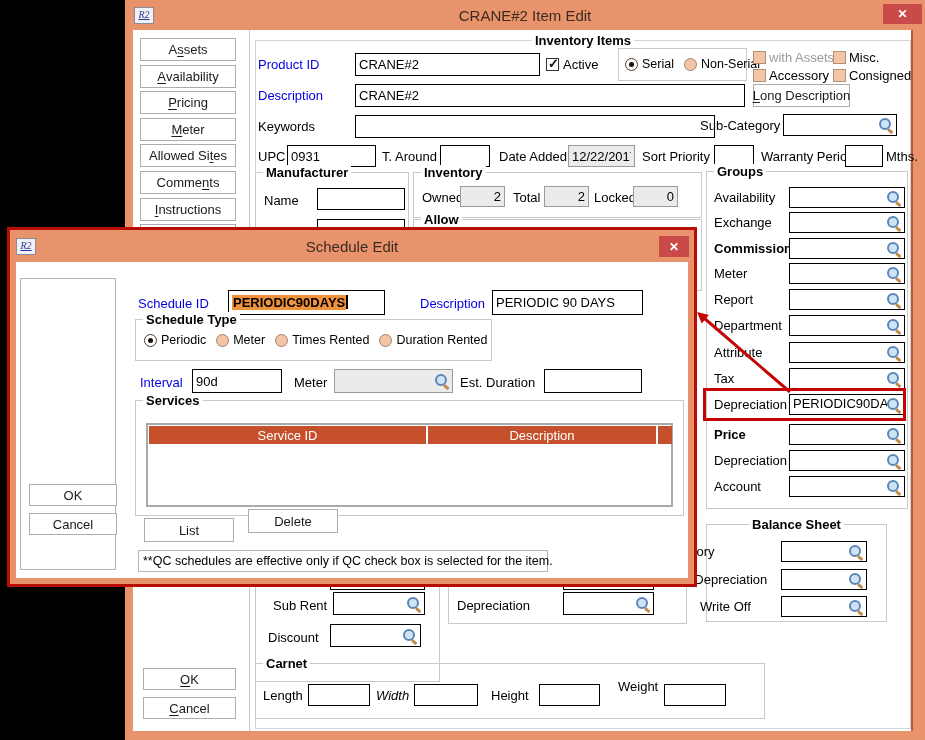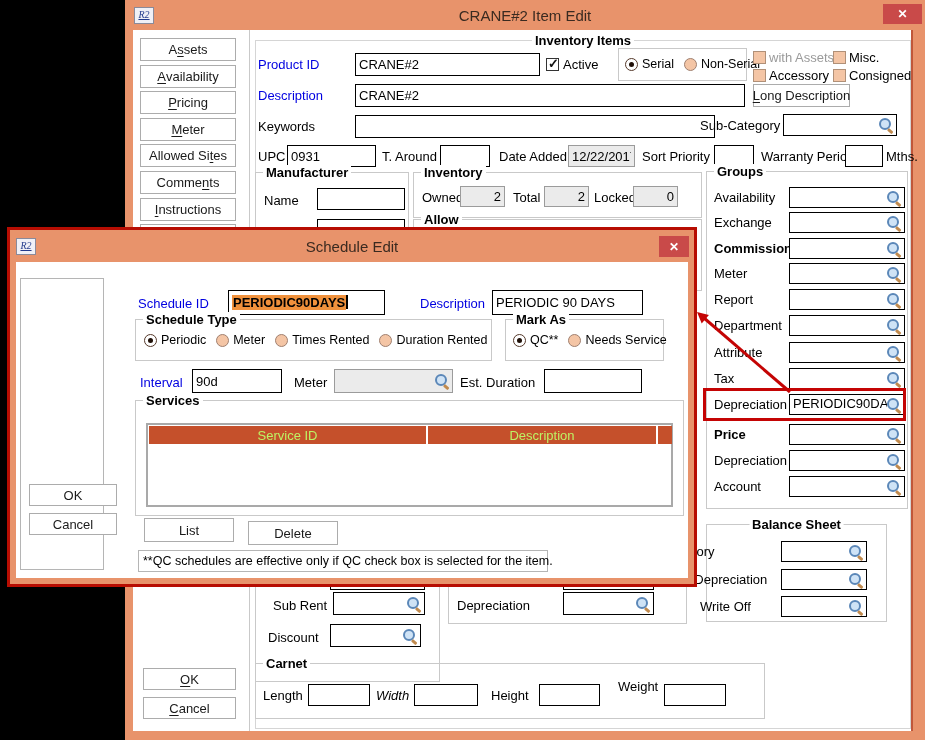--- a/index.html
+++ b/index.html
@@ -40,21 +40,21 @@
   .chk.on::after{content:"✓";position:absolute;left:1px;top:-3px;font-size:13px;font-weight:bold;color:#111}
   .radwrap{display:inline-flex;align-items:center;gap:4px;margin-right:10px;white-space:nowrap}
   .radi{display:inline-block;width:13px;height:13px;border-radius:50%;box-sizing:border-box;
         border:1px solid #A08070;background:#F4C5A5;position:relative;flex:0 0 13px}
   .radi.sel{background:#fff;border-color:#54382A}
   .radi.sel::after{content:"";position:absolute;left:3px;top:3px;width:5px;height:5px;border-radius:50%;background:#201008}
   .vline{position:absolute;width:1px;background:#C9C9C9}
   .selhl{background:#F0913C;font-weight:bold;padding:0 1px}
   .caret{display:inline-block;width:2px;height:14px;background:#000;vertical-align:-2px}
   .svc-table{position:absolute;border:2px solid #A9A9A9;background:#fff;box-sizing:border-box}
-  .svc-h{position:absolute;top:1px;height:18px;background:#C5502B;color:#bef264;
+  .svc-h{position:absolute;top:1px;height:18px;background:#C5502B;color:#ffffff;
          display:flex;align-items:center;justify-content:center;font-size:13px}
   .notebox{position:absolute;border:1px solid #B5B5B5;box-sizing:border-box;display:flex;align-items:center;
            padding:0 4px;font-size:12.5px;white-space:nowrap}
   .redbox{position:absolute;border:3px solid #C40404;z-index:40}
   u{text-underline-offset:2px}
 </style>
 </head>
 <body>
 
 <div class="win" id="main-win" style="left:125px;top:0;width:800px;height:740px;z-index:1">
@@ -271,21 +271,21 @@
 
 <div class="redbox" style="left:703px;top:388px;width:197px;height:27px"></div>
 
 <div class="win" id="dialog" style="left:7px;top:227px;width:684px;height:354px;border:3px solid #B70D02;z-index:50">
   <div class="appicon" style="left:6px;top:8px">R2</div>
   <div class="titlebar-text" style="top:8px">Schedule Edit</div>
   <div class="closebtn" style="left:649px;top:6px;width:30px;height:21px">✕</div>
 
   <div class="content" id="dlg-body" style="left:6px;top:32px;width:672px;height:316px">
 
-    <div class="abs" id="dlg-left-panel" style="left:4px;top:16px;width:84px;height:292px;border:1px solid #B5B5B5;box-sizing:border-box;background:#fff">
+    <div class="abs" id="dlg-left-panel" style="left:4px;top:16px;width:96px;height:292px;border:1px solid #B5B5B5;box-sizing:border-box;background:#fff">
       <div class="btn" style="left:8px;top:205px;width:88px;height:22px">OK</div>
       <div class="btn" style="left:8px;top:234px;width:88px;height:22px">Cancel</div>
     </div>
 
     <div class="lbl blue" style="left:122px;top:34px">Schedule ID</div>
     <div class="fld" style="left:212px;top:28px;width:157px;height:25px;line-height:23px">
       <span class="selhl">PERIODIC90DAYS</span><span class="caret"></span>
     </div>
     <div class="lbl blue" style="left:404px;top:34px">Description</div>
     <input class="fld" style="left: 476px; top: 28px; width: 151px; height: 25px;" value="PERIODIC 90 DAYS">
@@ -299,30 +299,20 @@
             <span class="radi"></span>
             <span>Meter</span>
           </span><span class="radwrap">
             <span class="radi"></span>
             <span>Times Rented</span>
           </span><span class="radwrap">
             <span class="radi"></span>
             <span>Duration Rented</span>
           </span></div>
     </div>
-    <div class="gbox" style="left:489px;top:57px;width:157px;height:40px">
-      <div class="gtitle">Mark As</div>
-      <div class="abs" id="markas-radios" style="left:7px;top:13px;white-space:nowrap;font-size:12.5px"><span class="radwrap">
-            <span class="radi sel"></span>
-            <span>QC**</span>
-          </span><span class="radwrap">
-            <span class="radi"></span>
-            <span>Needs Service</span>
-          </span></div>
-    </div>
 
     <div class="lbl blue" style="left:124px;top:113px">Interval</div>
     <input class="fld" style="left: 176px; top: 107px; width: 90px; height: 24px;" value="90d">
     <div class="lbl" style="left:278px;top:113px">Meter</div>
     <div class="sfield dis" style="left:318px;top:107px;width:119px;height:24px">
       <input disabled="" value="" style="">
       <span class="sicon"></span>
     </div>
     <div class="lbl" style="left:444px;top:113px">Est. Duration</div>
     <input class="fld" style="left: 528px; top: 107px; width: 98px; height: 24px;" value="">
@@ -330,21 +320,21 @@
     <div class="gbox" style="left:119px;top:138px;width:547px;height:114px">
       <div class="gtitle">Services</div>
       <div class="svc-table" id="svc-table" style="left:10px;top:22px;width:527px;height:84px">
           <div class="svc-h" style="left: 1px; width: 277px;">Service ID</div>
           <div class="svc-h" style="left: 280px; width: 228px;">Description</div>
           <div class="svc-h" style="left: 510px; width: 14px;"></div>
         </div>
     </div>
 
     <div class="btn" style="left:128px;top:256px;width:90px;height:24px">List</div>
-    <div class="btn" style="left:232px;top:259px;width:90px;height:24px">Delete</div>
+    <div class="btn" style="left:232px;top:247px;width:90px;height:24px">Delete</div>
 
     <div class="notebox" style="left:122px;top:288px;width:410px;height:22px">**QC schedules are effective only if QC check box is selected for the item.</div>
   </div>
 </div>
 
 <svg width="925" height="740" style="position:absolute;left:0;top:0;z-index:60;pointer-events:none">
   <line x1="790" y1="392" x2="704" y2="318" stroke="#C40404" stroke-width="3"></line>
   <polygon points="697,312 708.9,315 701.7,323.4" fill="#C40404"></polygon>
 </svg>
 

